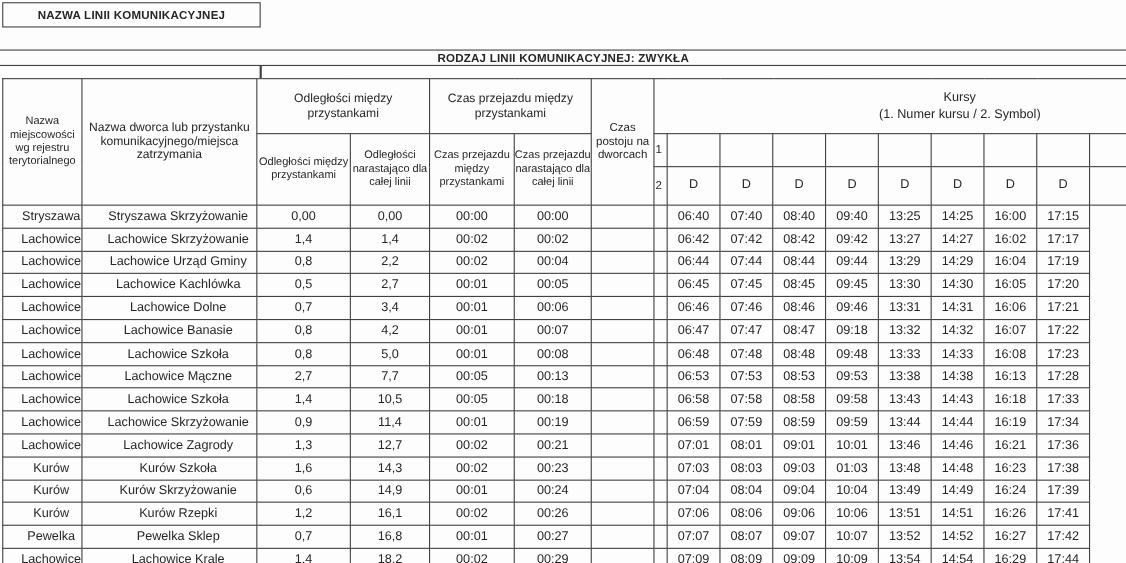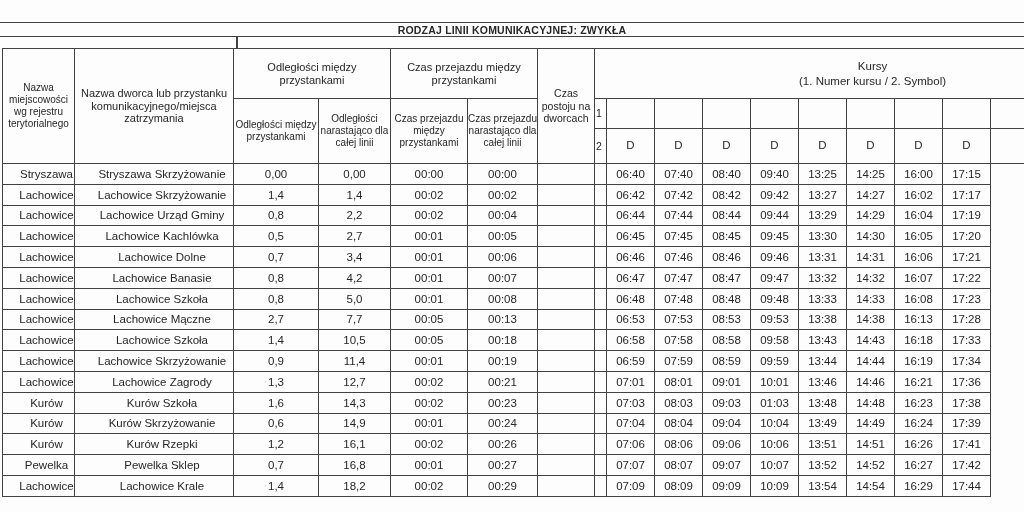--- a/index.html
+++ b/index.html
@@ -49,20 +49,21 @@
   tbody td{font-size:11.5px;}
   td.tl{text-align:center;padding-left:16px;}
   .nb{border:none;background:#fdfdfd;}
 </style>
 </head>
 <body>
 
 <div class="page">
 
   <div class="row-a">
+    <div class="box label-box">NAZWA LINII KOMUNIKACYJNEJ</div>
   </div>
 
   <div class="row-b">RODZAJ LINII KOMUNIKACYJNEJ: ZWYKŁA</div>
 
   <div class="spacer">
     <div class="vline"></div>
   </div>
 
   <table>
     <colgroup>
@@ -226,21 +227,21 @@
           <td class="tl">Lachowice Banasie</td>
           <td>0,8</td>
           <td>4,2</td>
           <td>00:01</td>
           <td>00:07</td>
           <td></td>
           <td></td>
           <td>06:47</td>
           <td>07:47</td>
           <td>08:47</td>
-          <td>09:47</td>
+          <td>09:18</td>
           <td>13:32</td>
           <td>14:32</td>
           <td>16:07</td>
           <td>17:22</td>
           <td class="nb"></td>
         </tr>
         <tr>
           <td class="tl">Lachowice</td>
           <td class="tl">Lachowice Szkoła</td>
           <td>0,8</td>

